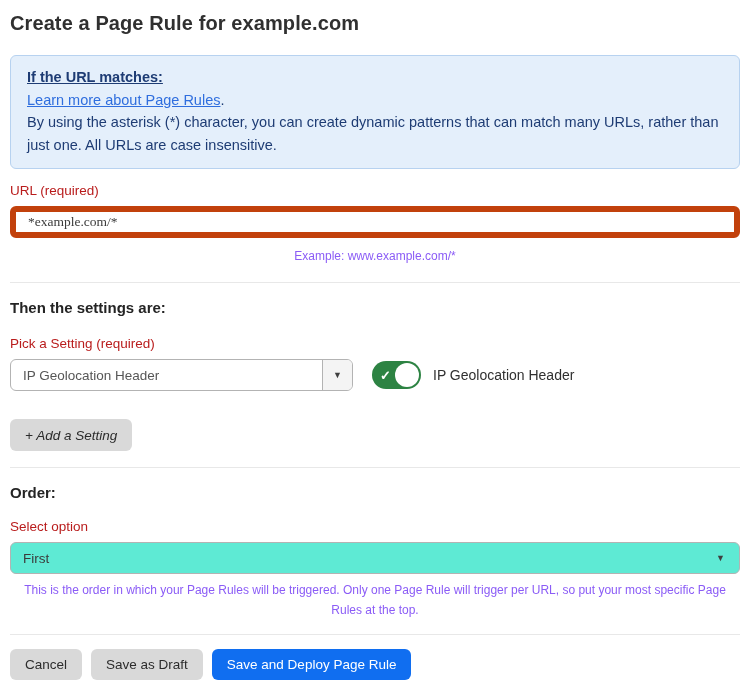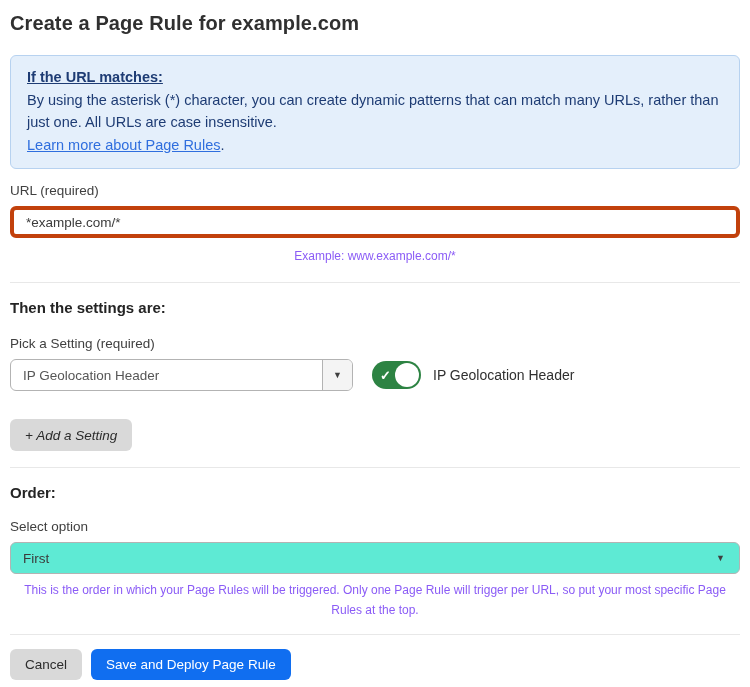--- a/index.html
+++ b/index.html
@@ -22,26 +22,26 @@
     color: var(--info-text, #1e3c74);
     font-size: 14.5px;
     line-height: 22.5px;
     margin-bottom: 14px;
   }
   .info-heading { font-weight: bold; text-decoration: underline; }
   .info-link {
     color: var(--link, #2f6ede);
     text-decoration: underline; cursor: pointer;
   }
-  .field-label { font-size: 13.5px; color: #404040; margin-bottom: 8px; }
+  .field-label { font-size: 13.5px; color: #b91c1c; margin-bottom: 8px; }
   .text-input {
     display: block; width: 100%; height: 32px;
-    border: 4px solid #c2410c; border-radius: 6px;
+    border: 6px solid #c2410c; border-radius: 6px;
     padding: 0 12px; font-size: 13.5px; color: #3b3b3b;
-    font-family: Liberation Sans, sans-serif; background: #fff; outline: none;
+    font-family: Liberation Serif, serif; background: #fff; outline: none;
   }
   .help-text { font-size: 12px; color: #8b5cf6; margin-top: 8px; line-height: 20px; text-align: center; }
   .divider { border: none; border-top: 1px solid #e8e8e8; margin: 16px 0; }
   .section-heading { font-size: 15px; font-weight: bold; color: #242424; margin-bottom: 20px; }
   .setting-row { display: flex; align-items: center; }
   .dropdown {
     display: flex; width: 343px; height: 32px;
     border: 1px solid #b3b3b3; border-radius: 6px;
     overflow: hidden; background: #fff; cursor: pointer;
   }
@@ -88,22 +88,22 @@
 </style>
 </head>
 <body>
 
 
 
 <h1 class="page-title">Create a Page Rule for example.com</h1>
 
 <div class="info-box">
   <div class="info-heading">If the URL matches:</div>
+  <div><span class="info-link">Learn more about Page Rules</span><span>.</span></div>
   <div>By using the asterisk (*) character, you can create dynamic patterns that can match many URLs, rather than just one. All URLs are case insensitive.</div>
-  <div><span class="info-link">Learn more about Page Rules</span><span>.</span></div>
 </div>
 
 <div class="field-label">URL (required)</div>
 <input class="text-input" type="text" value="*example.com/*" style="">
 <div class="help-text">Example: www.example.com/*</div>
 
 <hr class="divider">
 
 <div class="section-heading">Then the settings are:</div>
 
@@ -132,17 +132,18 @@
 <div class="select">
   <span>First</span>
   <span class="select-arrow">▼</span>
 </div>
 <div class="help-text order-help">This is the order in which your Page Rules will be triggered. Only one Page Rule will trigger per URL, so put your most specific Page Rules at the top.</div>
 
 <hr class="divider divider-tight">
 
 <div class="footer">
   <button class="btn btn-gray">Cancel</button>
+  <button class="btn btn-gray">Save as Draft</button>
   <button class="btn btn-primary">Save and Deploy Page Rule</button>
 </div>
 
 
 
 
 </body></html>

